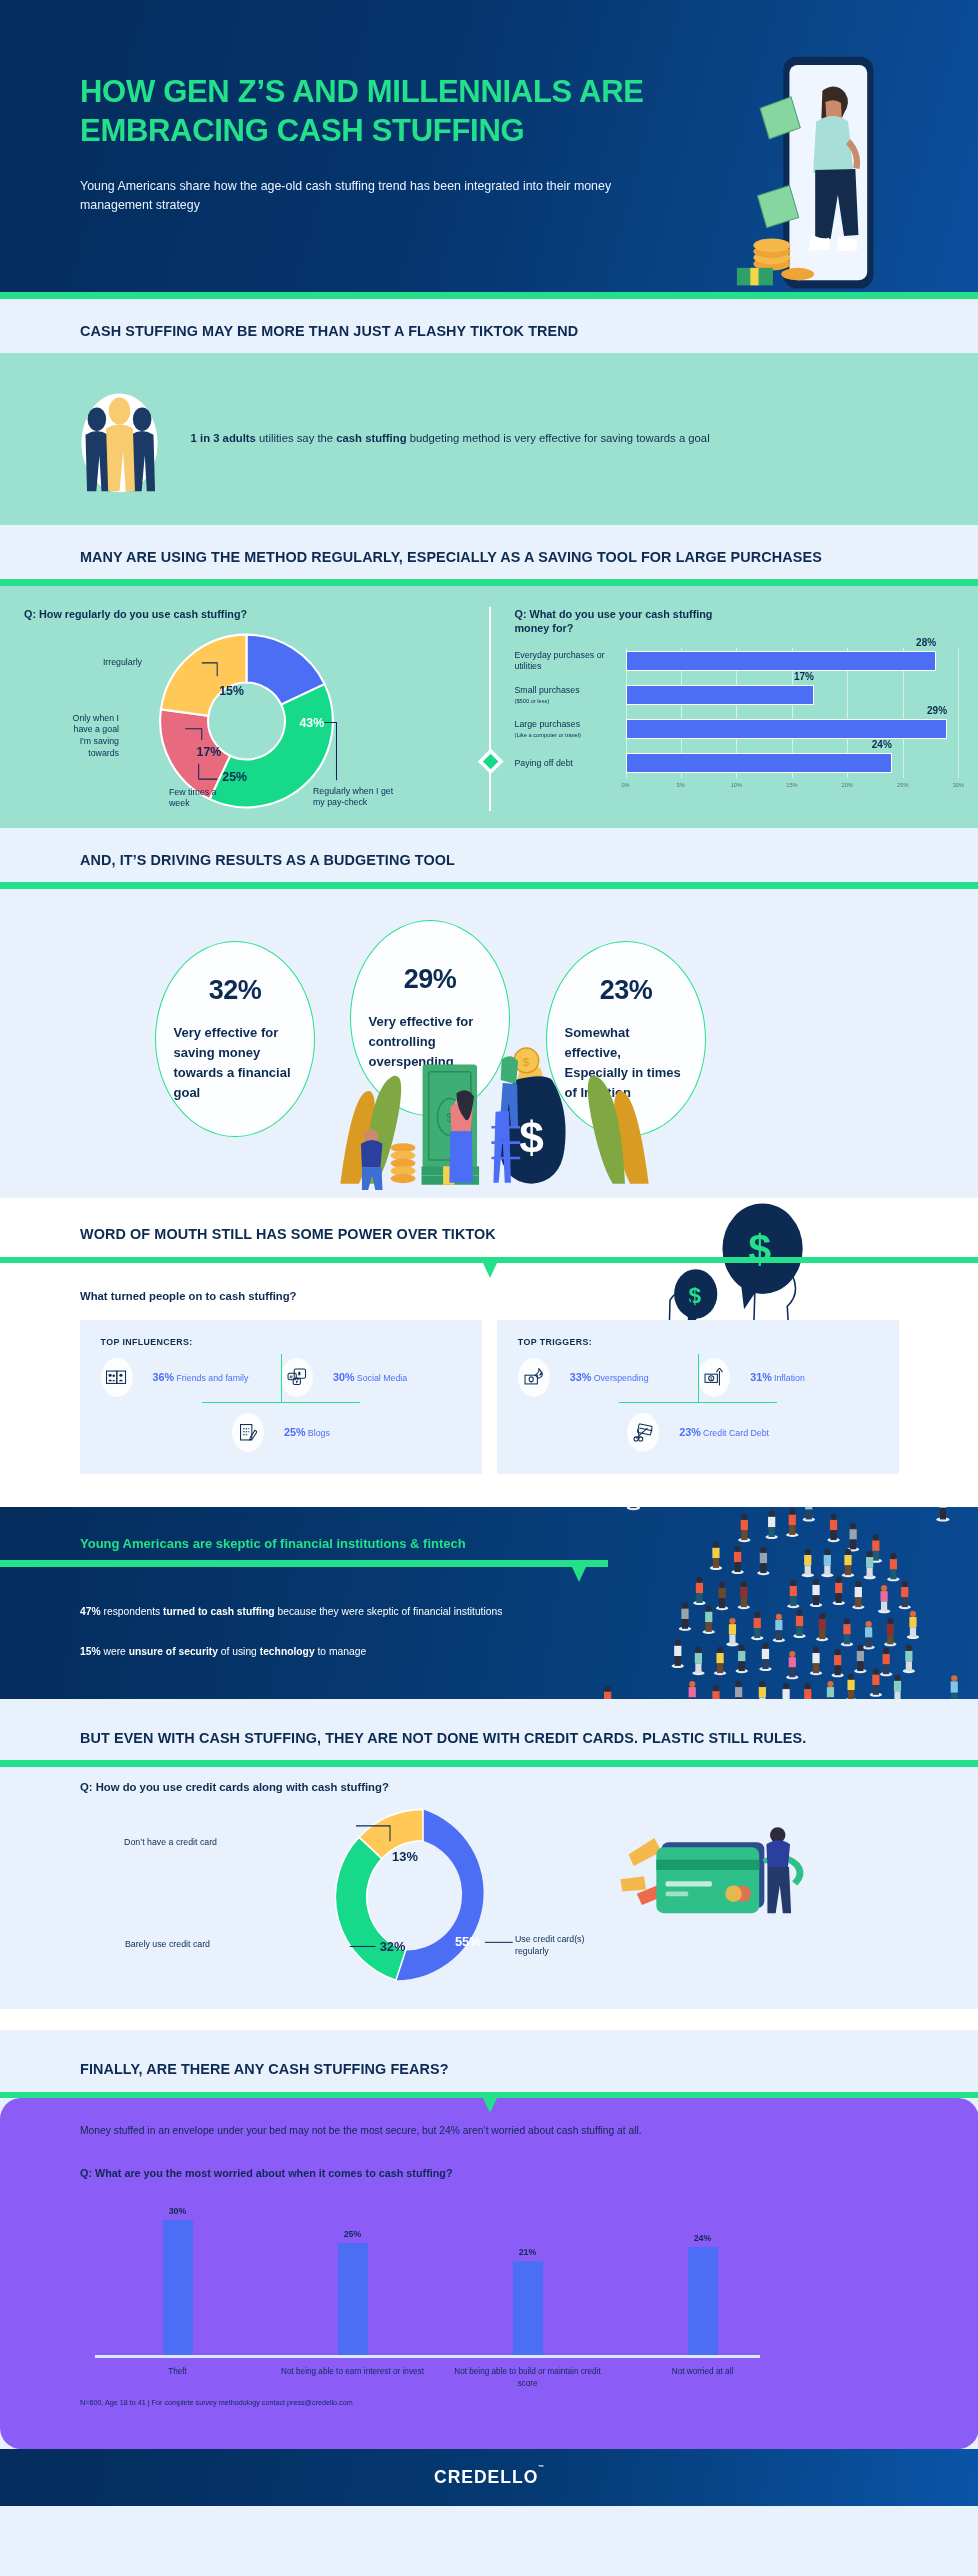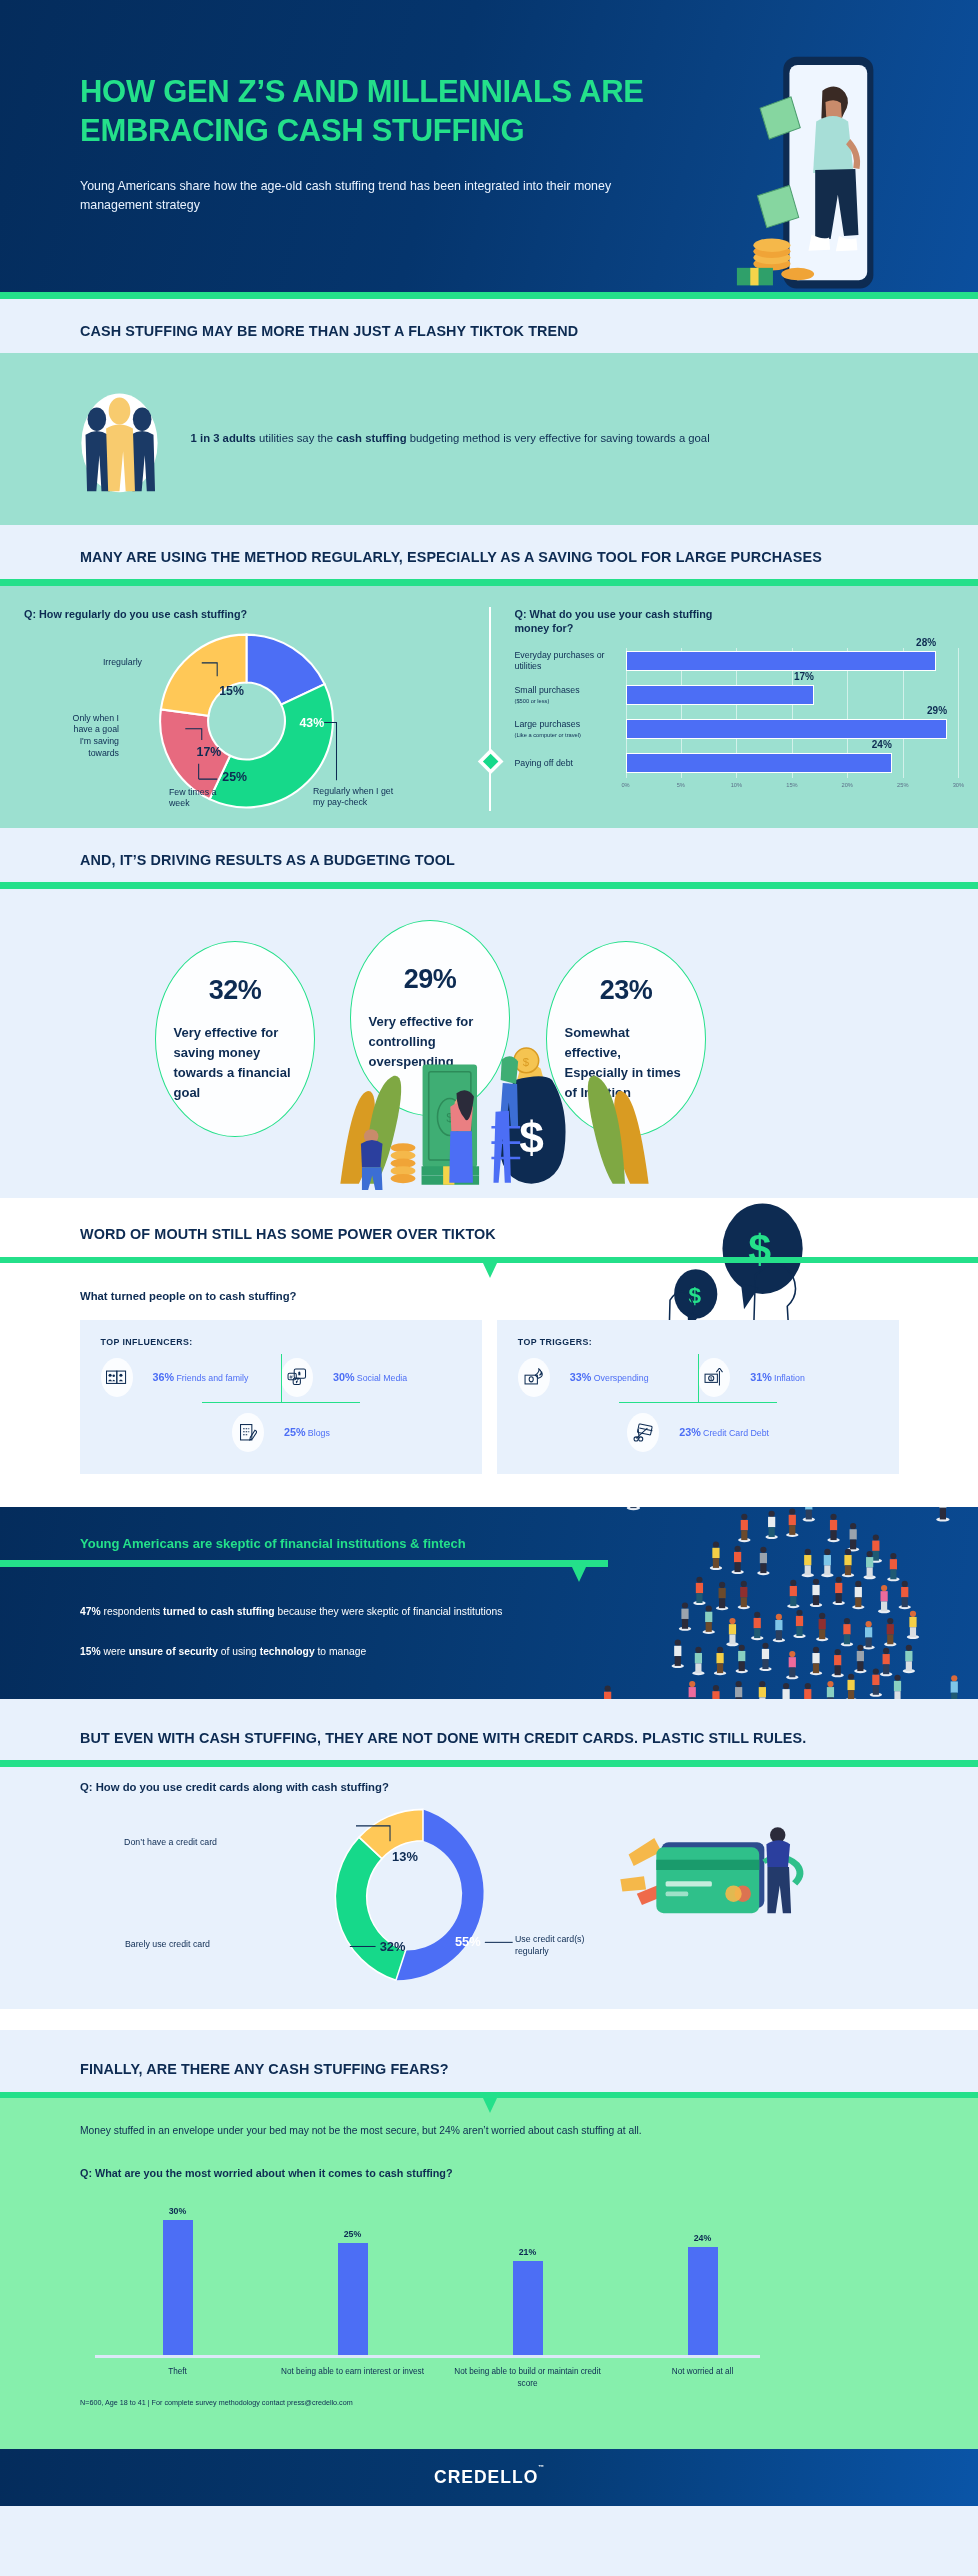--- a/index.html
+++ b/index.html
@@ -130,21 +130,21 @@
   .dark-body b { font-weight: 800; }
   .crowd { position: absolute; right: 0; top: 0; width: 392px; height: 100%; }
 
   
   .cc-panel { background: #e8f1fc; position: relative; padding: 14.4px 0 31px 0; height: 242px;}
   .cc-q { font-size: 11.3px; font-weight: 800; padding: 0 0 0 80px; color: #0d2b52; }
   .cc-donut { position: absolute; left: 289px; top: 32px; }
   .cc-art { position: absolute; right: 155px; top: 31px; width: 216px; height: 144px; }
 
   
-  .vbar-section { background: #86efac; padding: 0 0 20.6px 0; }
+  .vbar-section { background: #8b5cf6; padding: 0 0 20.6px 0; border-radius: 21px; }
   .fears-note { font-size: 10.3px; line-height: 1.7; padding: 24px 80px 0 80px; color: #0d2b52; max-width: 876px;}
   .fears-q { font-size: 10.8px; font-weight: 800; padding: 27px 0 0 80px; color: #0d2b52; }
   .vchart { position: relative; height: 170px; margin: 21.6px 0 0 90px; width: 701px; }
   .vbars { display: flex; align-items: flex-end; height: 155px; gap: 0; }
   .vbar-col { width: 175px; display: flex; flex-direction: column; align-items: center; justify-content: flex-end; height: 155px;}
   .vbar { width: 30px; background: #4c6ef5; }
   .vbar-val { font-size: 8.8px; font-weight: 800; color: #0d2b52; margin-bottom: 4.6px; }
   .vbaseline { height: 2.1px; background: #dbe8f7; width: 665px; margin-left: 5.2px; }
   .vlabels { display: flex; }
   .vlabel { width: 175px; text-align: center; font-size: 8.2px; line-height: 1.45; padding: 8.2px 6.2px 0 6.2px; color: #0d2b52;}

